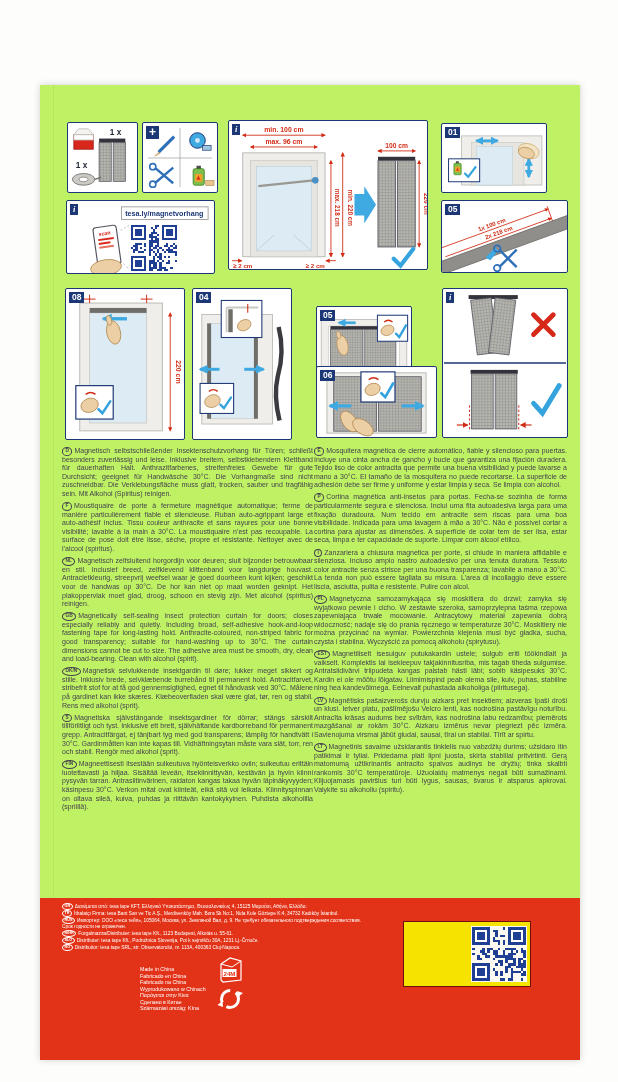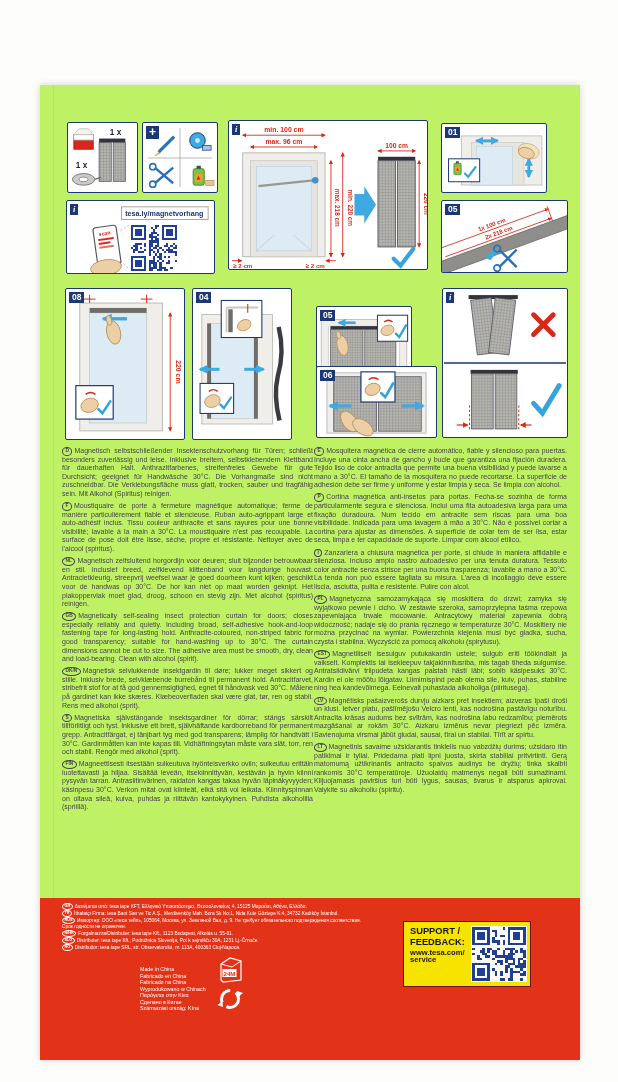--- a/index.html
+++ b/index.html
@@ -516,26 +516,20 @@
         </g>
         <g>
           <circle cx="13" cy="45" r="8.5" fill="none" stroke="#fff" stroke-width="3" stroke-dasharray="17 6"></circle>
           <polygon points="20,37 26,39 21,43" fill="#fff"></polygon>
           <polygon points="6,53 0.5,51 5.5,47" fill="#fff"></polygon>
         </g>
       </svg>
     </div>
 
     <div class="support">
-      <div class="stext">
-        <div class="b">SUPPORT /</div>
-        <div class="b">FEEDBACK:</div>
-        <div class="u">www.tesa.com/</div>
-        <div class="u" style="margin-top:-2px">service</div>
-      </div>
       <div class="qrbox" id="qr2"><svg viewBox="0 0 21 21" width="100%" height="100%" shape-rendering="crispEdges">
             <rect x="12" y="0" width="1" height="1" fill="#1e3f93"></rect>
             <rect x="8" y="1" width="1" height="1" fill="#1e3f93"></rect>
             <rect x="9" y="1" width="1" height="1" fill="#1e3f93"></rect>
             <rect x="9" y="2" width="1" height="1" fill="#1e3f93"></rect>
             <rect x="9" y="3" width="1" height="1" fill="#1e3f93"></rect>
             <rect x="11" y="3" width="1" height="1" fill="#1e3f93"></rect>
             <rect x="12" y="3" width="1" height="1" fill="#1e3f93"></rect>
             <rect x="8" y="4" width="1" height="1" fill="#1e3f93"></rect>
             <rect x="8" y="5" width="1" height="1" fill="#1e3f93"></rect>

